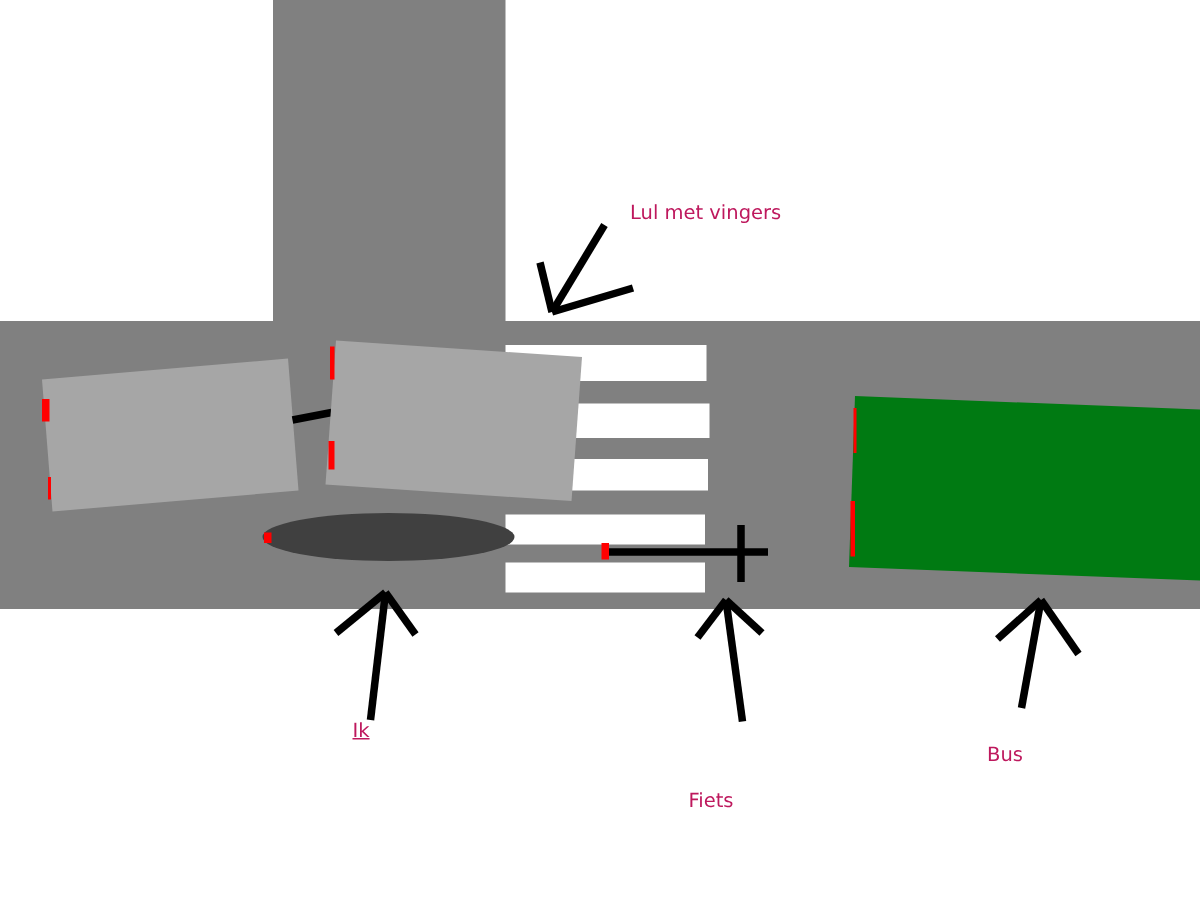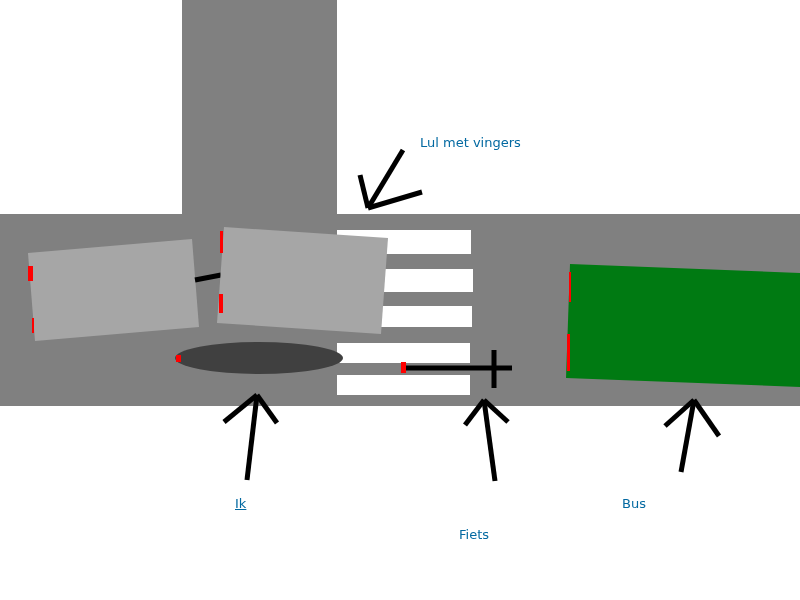--- a/index.html
+++ b/index.html
@@ -1,18 +1,18 @@
 <!DOCTYPE html>
 <html><head>
   <meta charset="utf-8">
   <style>
     html, body { margin: 0; padding: 0; background: #ffffff; }
     body { width: 800px; height: 600px; overflow: hidden; position: relative; font-family: "Liberation Sans", sans-serif; }
     svg { position: absolute; left: 0; top: 0; }
-    .label { position: absolute; font-family: "DejaVu Sans", sans-serif; font-size: 13px; color: #0369a1; white-space: nowrap; }
+    .label { position: absolute; font-family: "DejaVu Sans", sans-serif; font-size: 13px; color: #be185d; white-space: nowrap; }
   </style>
 </head>
 <body>
 
 <svg width="800" height="600" viewBox="0 0 800 600">
 
   <rect x="182" y="0" width="155" height="215" fill="#808080"></rect>
   <rect x="0" y="214" width="800" height="192" fill="#808080"></rect>
 
   <g fill="#ffffff">
@@ -70,15 +70,15 @@
     <line x1="484" y1="400" x2="508" y2="422"></line>
   </g>
   <g stroke="#000" stroke-width="5" fill="none">
     <line x1="681" y1="472" x2="694" y2="400"></line>
     <line x1="665" y1="426" x2="694" y2="400"></line>
     <line x1="694" y1="400" x2="719" y2="436"></line>
   </g>
 </svg>
 
 <div class="label" style="left:420px; top:135px;">Lul met vingers</div>
-<div class="label" style="left:235px; top:496px;text-decoration:underline;">Ik</div>
+<div class="label" style="left:235px; top:480px;text-decoration:underline;">Ik</div>
 <div class="label" style="left:459px; top:527px;">Fiets</div>
-<div class="label" style="left:622px; top:496px;text-align:center;">Bus</div>
+<div class="label" style="left:658px; top:496px;text-align:center;">Bus</div>
 
 </body></html>

